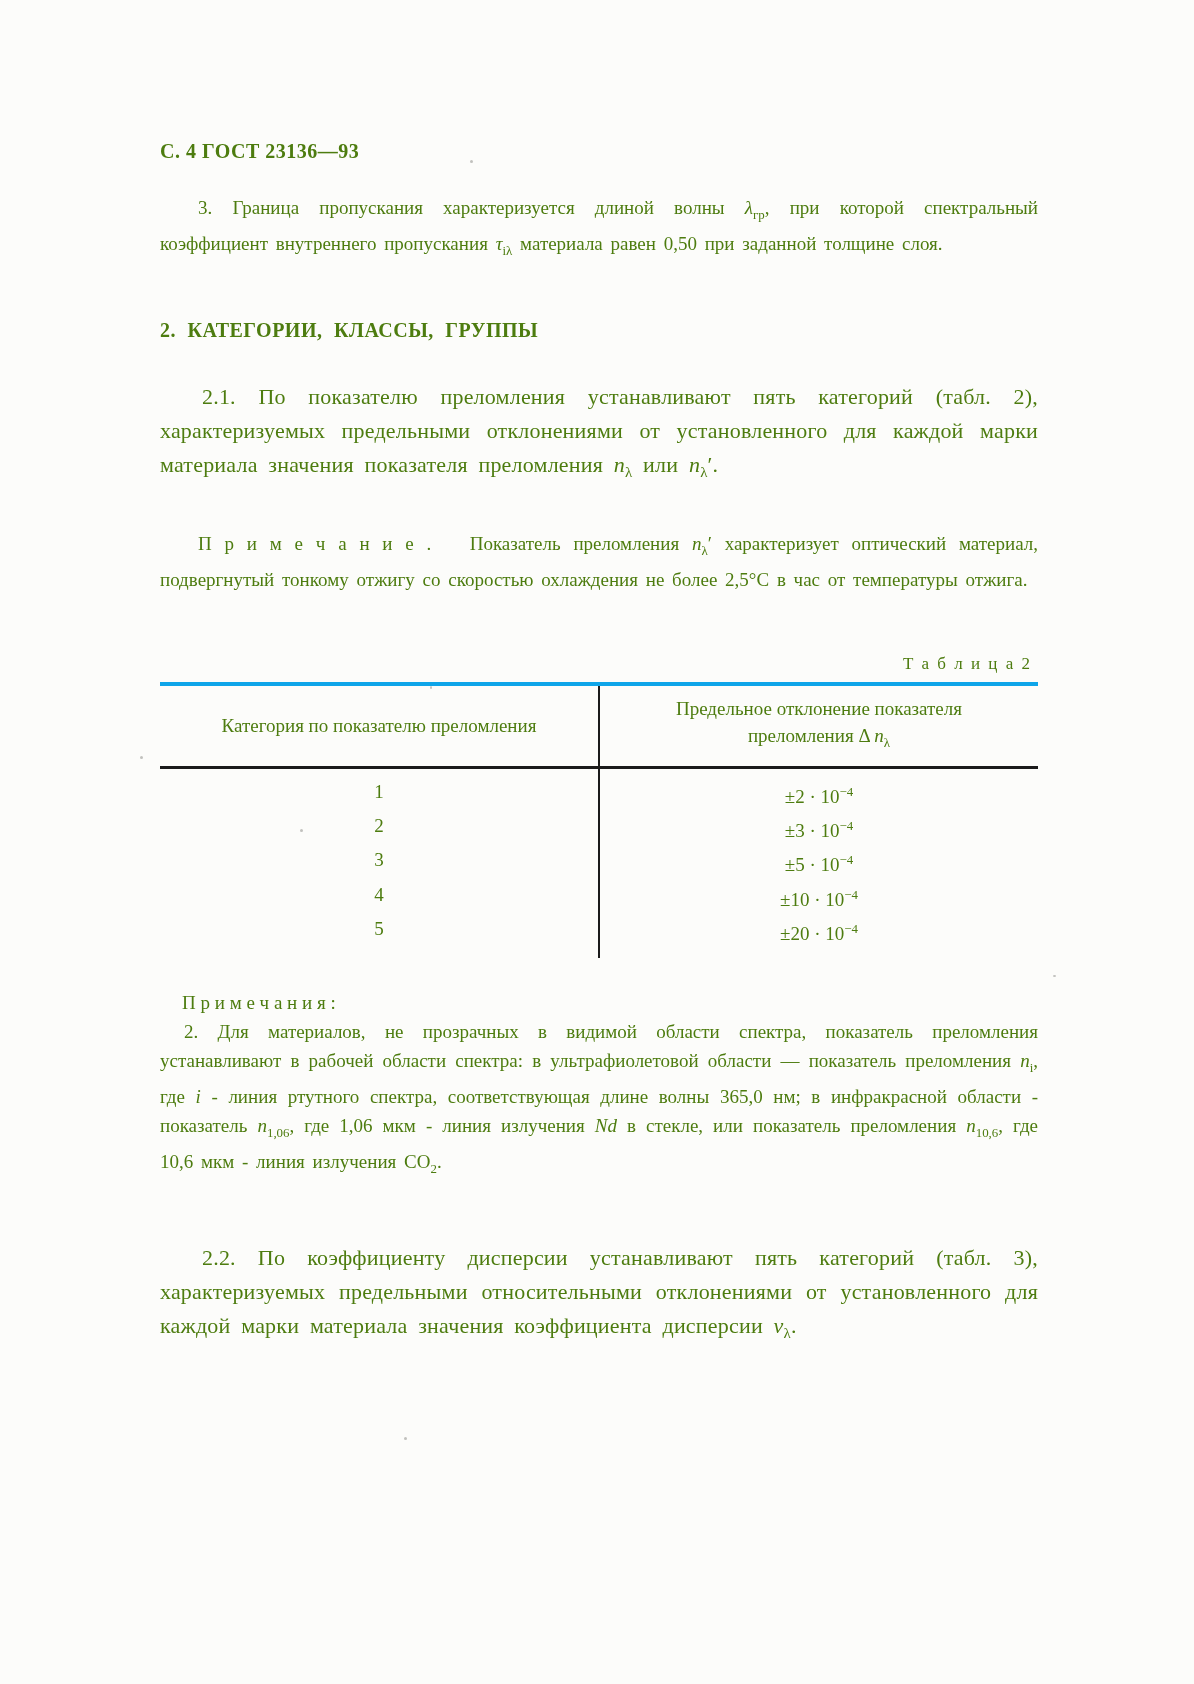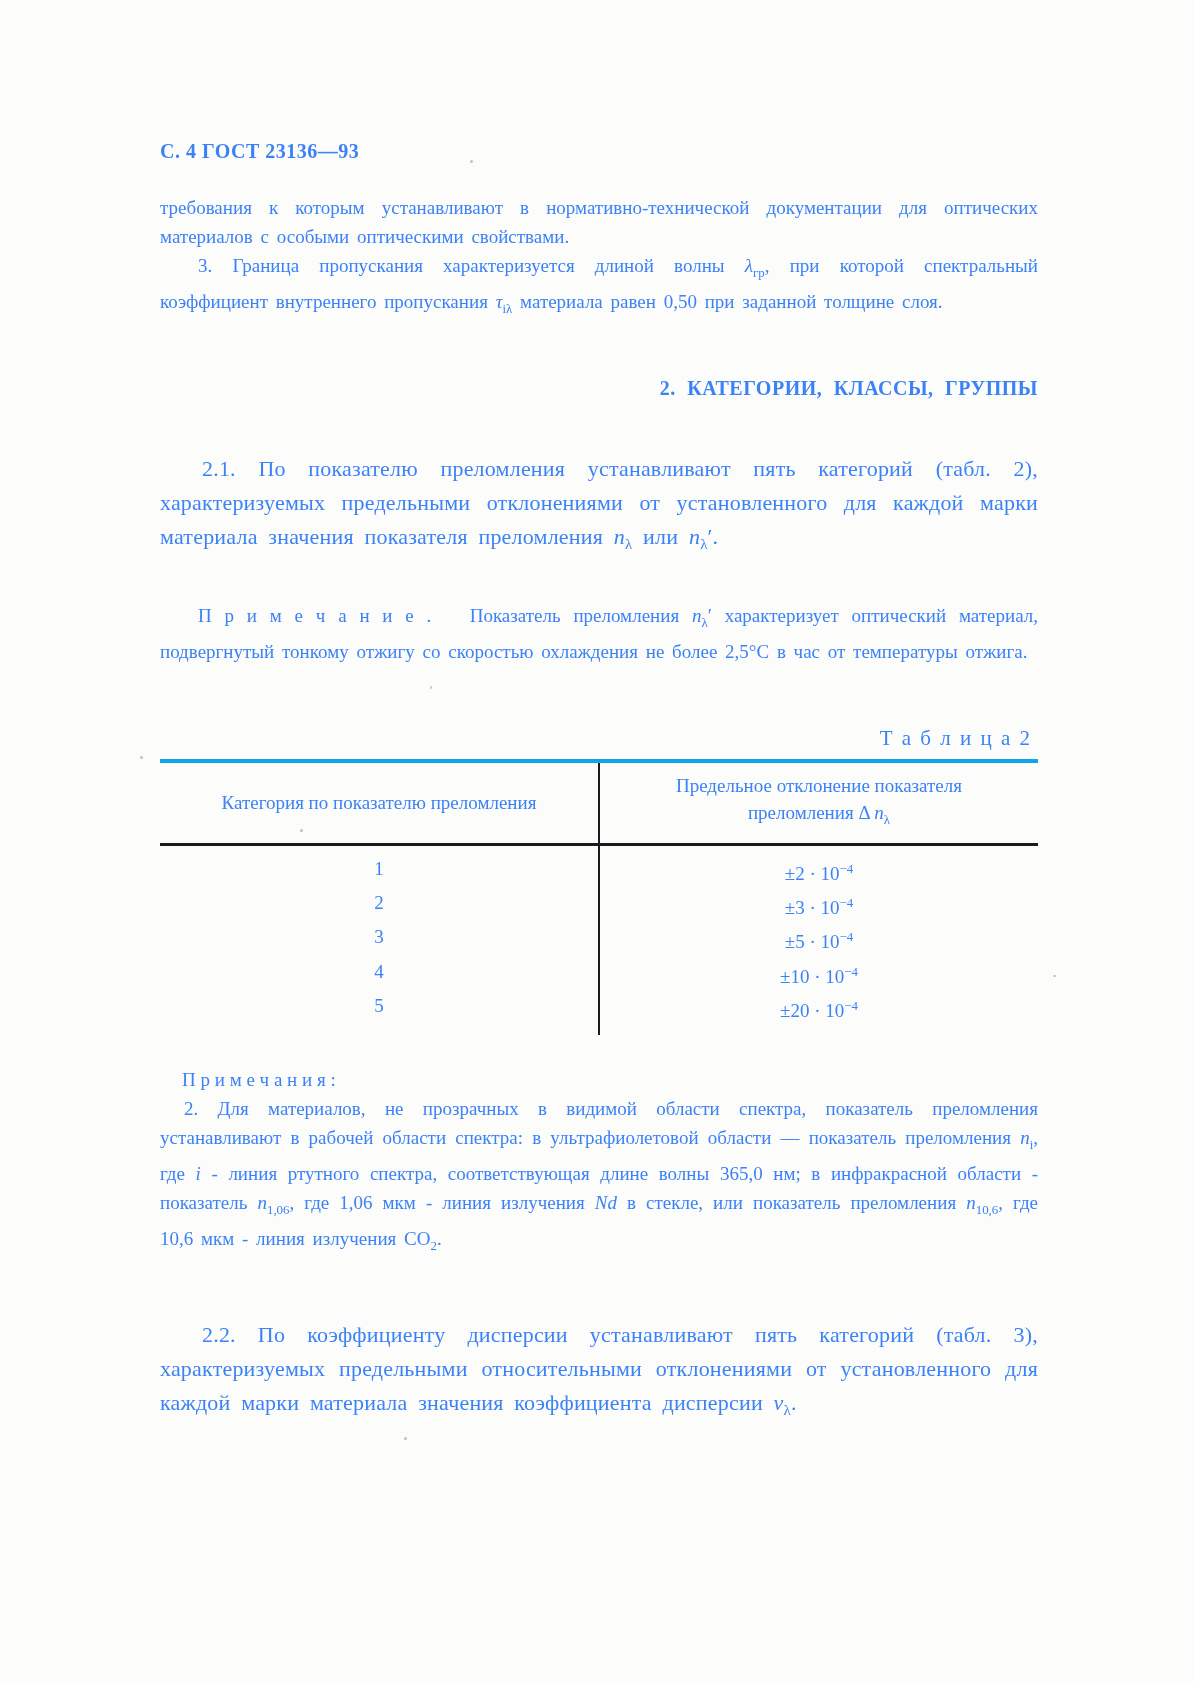--- a/index.html
+++ b/index.html
@@ -4,21 +4,21 @@
 <style>
   * { margin: 0; padding: 0; box-sizing: border-box; }
   html, body { width: 1194px; background: #e9e9e6; }
   body { font-family: "Liberation Serif", "DejaVu Serif", serif; }
 
   .page {
     position: relative;
     width: 1194px;
     height: 1684px;
     background: #fcfcfa;
-    color: #3b82f6;
+    color: #4d7c0f;
     overflow: hidden;
     padding: 140px 156px 0 160px;
   }
 
   .page-header {
     font-size: 20px;
     font-weight: bold;
     letter-spacing: 0.5px;
     margin-bottom: 30px;
   }
@@ -26,43 +26,43 @@
   p.body-text {
     font-size: 19px;
     line-height: 29px;
     text-align: justify;
     word-spacing: 3px;
   }
   p.indent { text-indent: 38px; }
 
   .section-heading {
     margin-top: 54px;
-    margin-bottom: 52px;
-    text-align: right;
+    margin-bottom: 38px;
+    text-align: left;
     font-size: 20px;
     font-weight: bold;
     word-spacing: 6px;
     letter-spacing: 0.5px;
   }
 
   p.lead-text {
     font-size: 22px;
     line-height: 34px;
     text-align: justify;
     word-spacing: 5px;
     letter-spacing: 0.2px;
   }
   p.lead-text.indent { text-indent: 42px; }
 
   .note-para { margin-top: 40px; }
 
   .table-caption {
     margin-top: 60px;
     text-align: right;
-    font-size: 21px;
+    font-size: 17px;
     padding-right: 8px;
     word-spacing: 4px;
   }
 
   table.gost-table {
     margin-top: 8px;
     width: 100%;
     border-collapse: collapse;
     border-top: 4px solid #0ea5e9;
   }
@@ -118,21 +118,20 @@
   <div class="speck s2"></div>
   <div class="speck s3"></div>
   <div class="speck s4"></div>
   <div class="speck s5"></div>
   <div class="speck s6"></div>
 
   <div class="page-header">
     <span>С. 4 ГОСТ 23136—93</span>
   </div>
 
-  <p class="body-text">требования к которым устанавливают в нормативно-технической документации для оптических материалов с особыми оптическими свойствами.</p>
   <p class="body-text indent">3. Граница пропускания характеризуется длиной волны <i>λ</i><sub>гр</sub>, при которой спектральный коэффициент внутреннего пропускания <i>τ</i><sub>iλ</sub> материала равен 0,50 при заданной толщине слоя.</p>
 
   <h2 class="section-heading">2. КАТЕГОРИИ, КЛАССЫ, ГРУППЫ</h2>
 
   <p class="lead-text indent">2.1. По показателю преломления устанавливают пять категорий (табл. 2), характеризуемых предельными отклонениями от установленного для каждой марки материала значения показателя преломления <i>n</i><sub>λ</sub> или <i>n</i><sub>λ</sub>′.</p>
 
   <p class="body-text indent note-para">П р и м е ч а н и е .&nbsp;&nbsp; Показатель преломления <i>n</i><sub>λ</sub>′ характеризует оптический материал, подвергнутый тонкому отжигу со скоростью охлаждения не более 2,5°С в час от температуры отжига.</p>
 
   <div class="table-caption">Т а б л и ц а   2</div>
 

